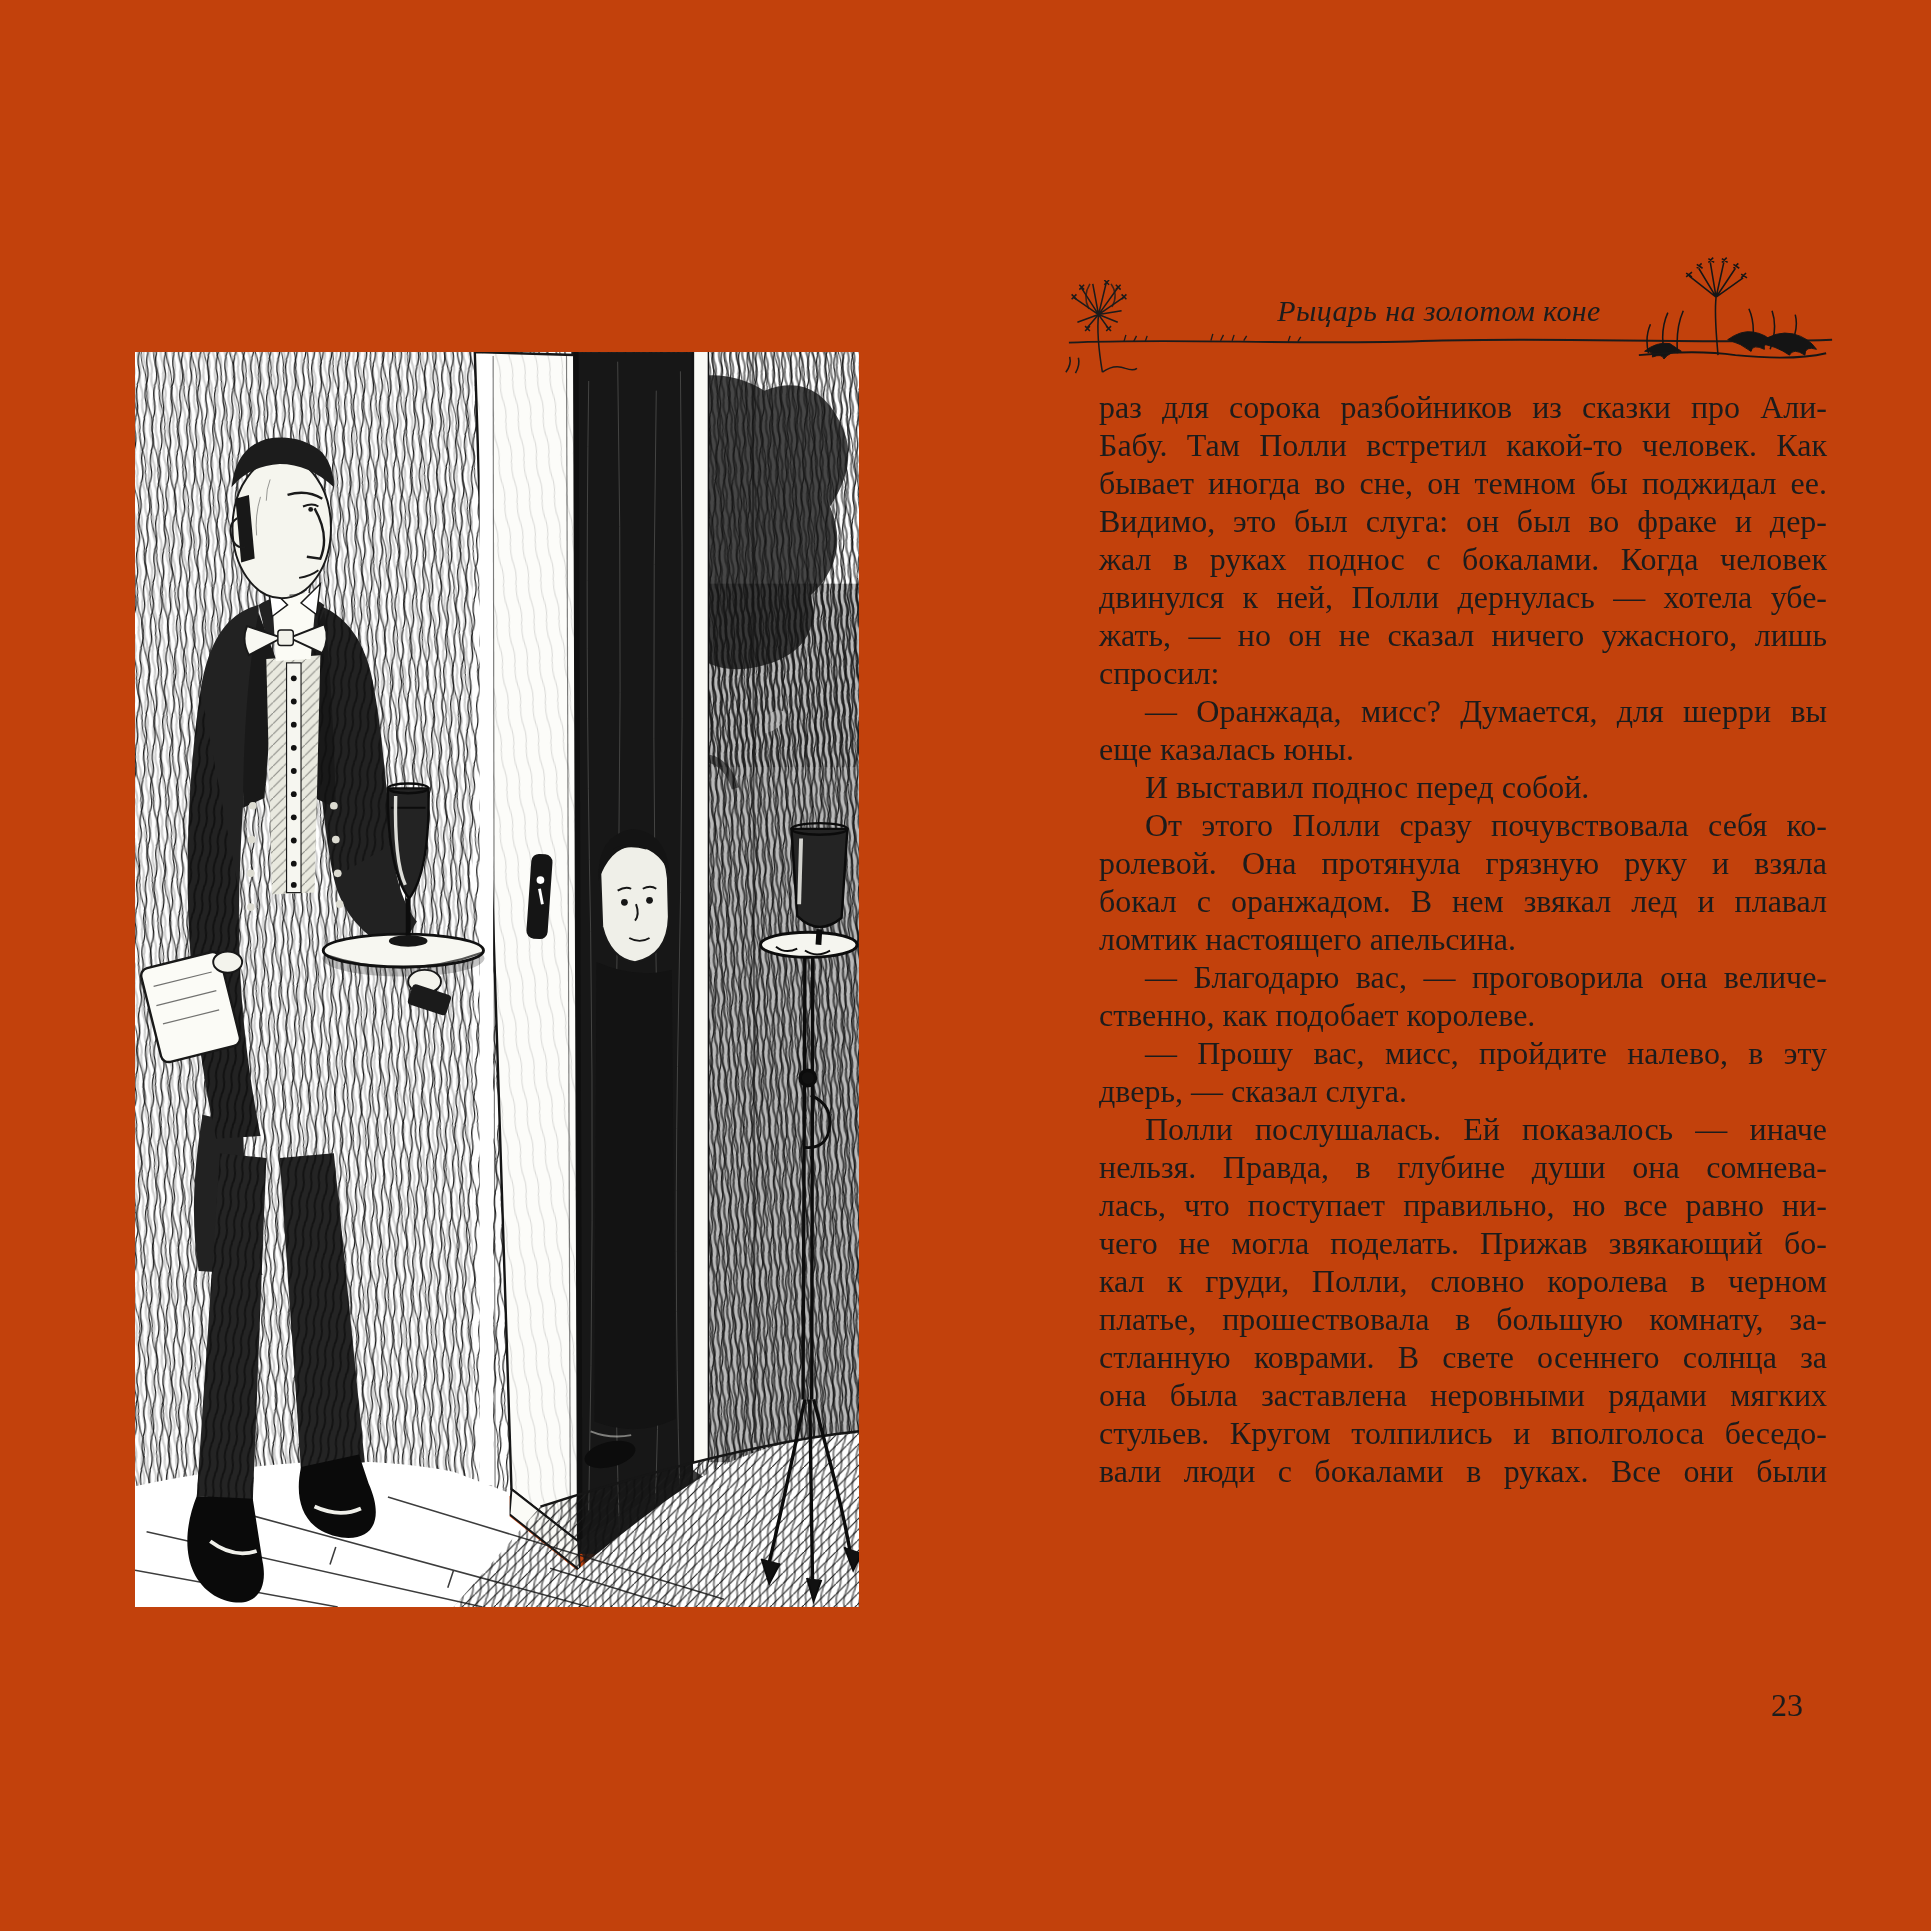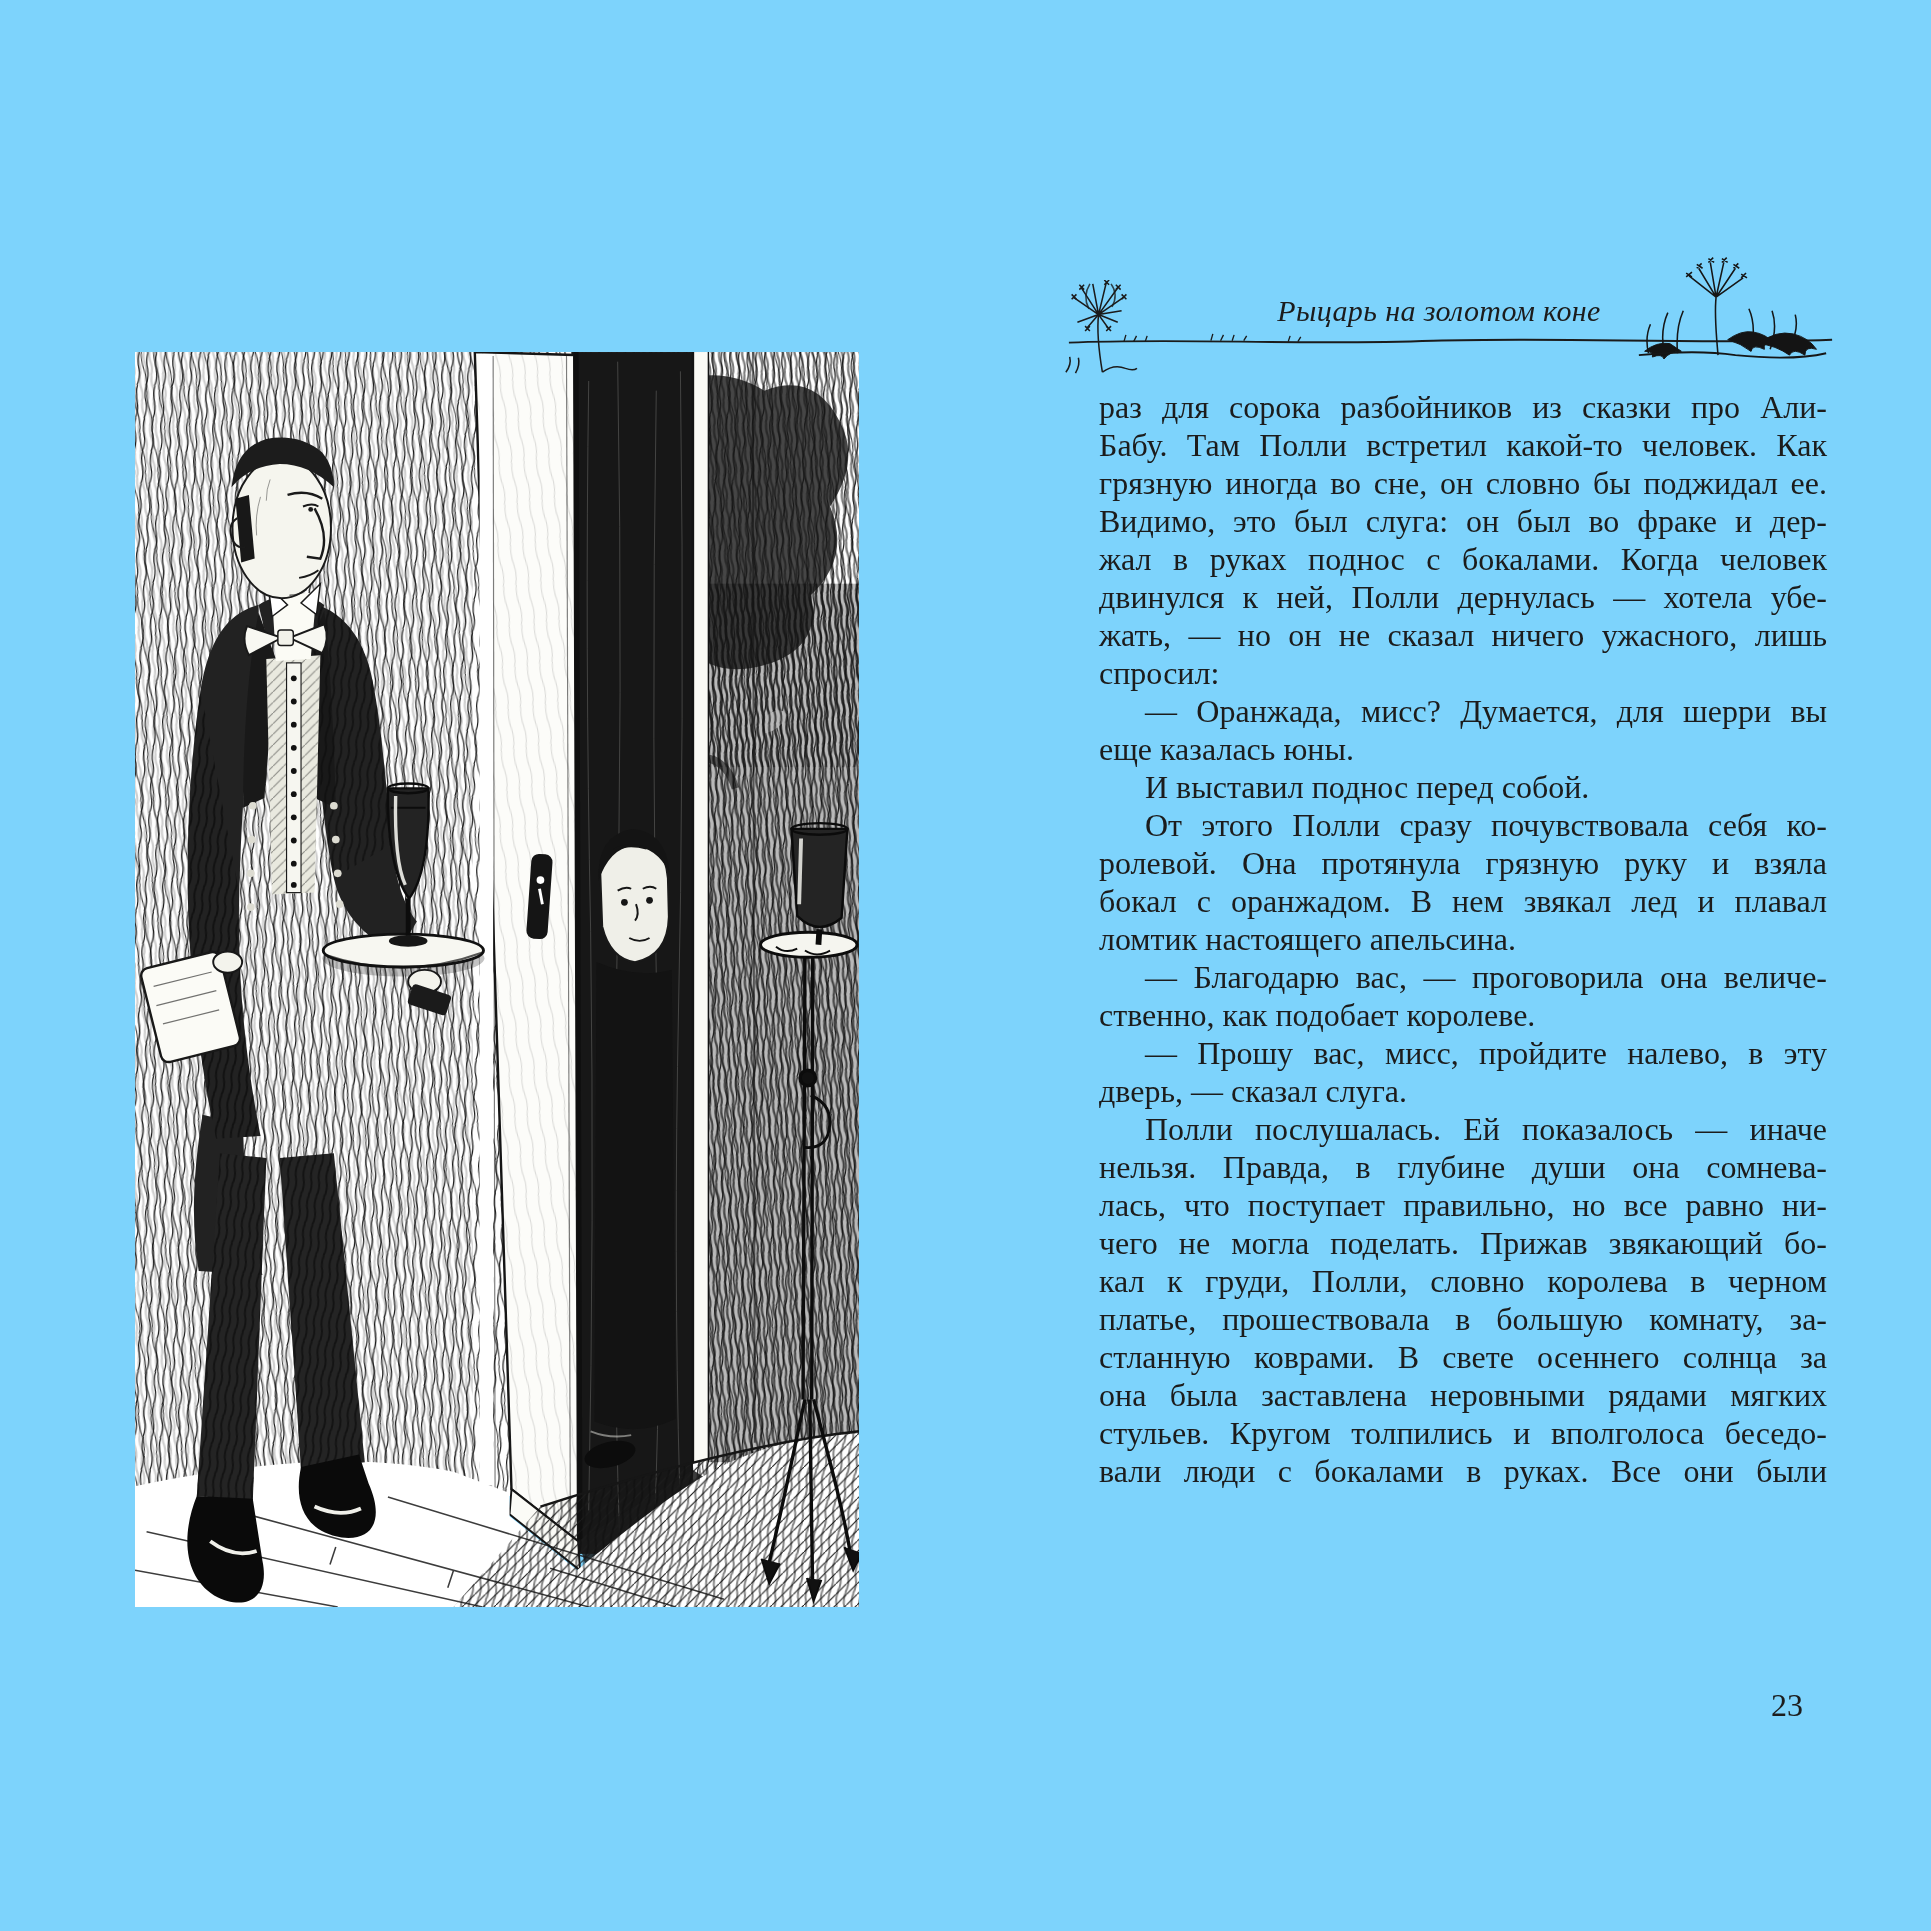--- a/index.html
+++ b/index.html
@@ -1,20 +1,20 @@
 <!DOCTYPE html>
 <html><head>
 <meta charset="utf-8">
 <style>
   html,body{margin:0;padding:0;}
   body{
     width:1931px;height:1931px;background:#ffffff;position:relative;
     font-family:"Liberation Serif", serif;color:#1c1c1c;overflow:hidden;
   }
-  .spread{position:absolute;inset:0;background:#7dd3fc;}
+  .spread{position:absolute;inset:0;background:#c2410c;}
   
   .illustration{position:absolute;left:135px;top:352px;width:724px;height:1255px;}
   
   .running-head{
     position:absolute;left:1075px;top:293px;width:728px;
     text-align:center;font-style:italic;font-size:30px;line-height:35px;letter-spacing:0.4px;
   }
   .head-rule{position:absolute;left:1066px;top:332px;width:769px;height:19.3px;}
   .orn-left{position:absolute;left:1060px;top:280px;width:79px;height:98px;}
   .orn-right{position:absolute;left:1635px;top:247px;width:195px;height:112px;}
@@ -263,21 +263,21 @@
       <path d="M96,96 q14,-10 26,-8 q14,2 22,12 q-12,-2 -10,6 q-12,-6 -14,2 q-10,-8 -24,-12 Z" fill="#141414" stroke-width="1"></path>
       <path d="M128,100 q18,-14 36,-10 q16,4 24,16 q-12,-4 -12,6 q-12,-8 -16,0 q-14,-10 -32,-12 Z" fill="#141414" stroke-width="1"></path>
       <path d="M36,100 q-14,-2 -26,8 q10,0 8,6 q10,-4 12,2 q6,-8 18,-8 Z" fill="#141414" stroke-width="1"></path>
       <path d="M4,112 q60,-6 100,0 q60,6 94,-2" stroke-width="2"></path>
     </g>
   </svg>
 
   <div class="body-text">
       <div class="line j">раз для сорока разбойников из сказки про Али-</div>
       <div class="line j">Бабу. Там Полли встретил какой-то человек. Как</div>
-      <div class="line j">грязную иногда во сне, он словно бы поджидал ее.</div>
+      <div class="line j">бывает иногда во сне, он темном бы поджидал ее.</div>
       <div class="line j">Видимо, это был слуга: он был во фраке и дер-</div>
       <div class="line j">жал в руках поднос с бокалами. Когда человек</div>
       <div class="line j">двинулся к ней, Полли дернулась — хотела убе-</div>
       <div class="line j">жать, — но он не сказал ничего ужасного, лишь</div>
       <div class="line">спросил:</div>
       <div class="line j i">— Оранжада, мисс? Думается, для шерри вы</div>
       <div class="line">еще казалась юны.</div>
       <div class="line i">И выставил поднос перед собой.</div>
       <div class="line j i">От этого Полли сразу почувствовала себя ко-</div>
       <div class="line j">ролевой. Она протянула грязную руку и взяла</div>

